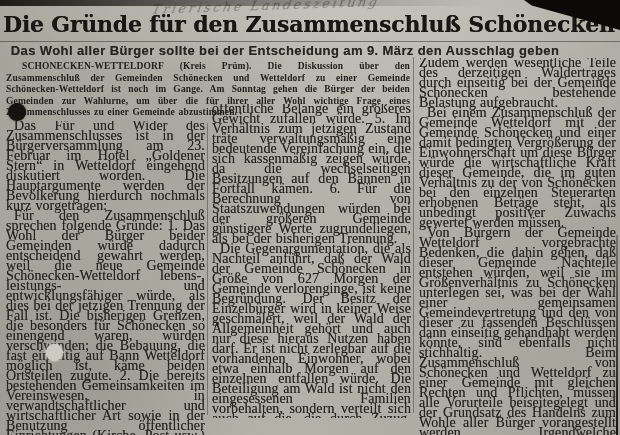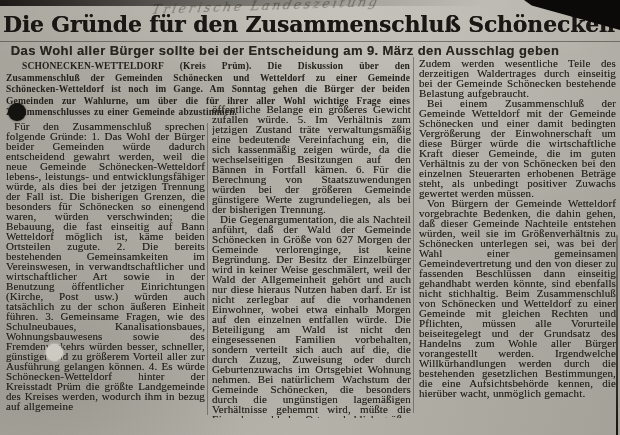--- a/index.html
+++ b/index.html
@@ -47,21 +47,21 @@
   }
   .lead{
     position:absolute;left:6px;top:61px;width:404px;height:60px;overflow:hidden;
     font-family:"Liberation Serif", serif;font-weight:700;
     font-size:9.5px;line-height:11.5px;word-spacing:1.2px;letter-spacing:0.15px;
     color:#23211c;text-align:justify;text-indent:16px;
     hyphens:auto;-webkit-hyphens:auto;
   }
   .col{
     position:absolute;overflow:hidden;
-    font-size:11px;line-height:10px;
+    font-size:14px;line-height:10px;
     color:#26241f;text-align:justify;
     word-spacing:0.4px;letter-spacing:0.12px;
     hyphens:auto;-webkit-hyphens:auto;
     text-shadow:0 0 0.3px rgba(35,33,28,0.55);
   }
   .col p{margin:0;text-indent:8px;}
   .col p.noindent{text-indent:0;}
   .col-left  {left:6px;  top:121px;width:199px;height:314px;}
   .col-mid   {left:212px;top:104px;width:199px;height:314px;}
   .col-right {left:419px;top:58px; width:197px;height:377px;}
@@ -97,20 +97,21 @@
 
 <div class="handwriting">Trierische Landeszeitung</div>
 
 <div class="headline">Die Gründe für den Zusammenschluß Schönecken-Wetteldorf</div>
 <div class="headline-rule"></div>
 <div class="subheadline">Das Wohl aller Bürger sollte bei der Entscheidung am 9. März den Ausschlag geben</div>
 
 <div class="lead">SCHÖNECKEN-WETTELDORF (Kreis Prüm). Die Diskussion über den Zusammenschluß der Gemeinden Schönecken und Wetteldorf zu einer Gemeinde Schönecken-Wetteldorf ist noch im Gange. Am Sonntag gehen die Bürger der beiden Gemeinden zur Wahlurne, um über die für ihrer aller Wohl wichtige Frage eines Zusammenschlusses zu einer Gemeinde abzustimmen.</div>
 
 <div class="col col-left">
+  <p>Das Für und Wider des Zusammenschlusses ist in der Bürgerversammlung am 23. Februar im Hotel „Goldener Stern“ in Wetteldorf eingehend diskutiert worden. Die Hauptargumente werden der Bevölkerung hierdurch nochmals kurz vorgetragen:</p>
   <p>Für den Zusammenschluß sprechen folgende Gründe: 1. Das Wohl der Bürger beider Gemeinden würde dadurch entscheidend gewahrt werden, weil die neue Gemeinde Schönecken-Wetteldorf lebens-, leistungs- und entwicklungsfähiger würde, als dies bei der jetzigen Trennung der Fall ist. Die bisherigen Grenzen, die besonders für Schönecken so einengend waren, würden verschwinden; die Bebauung, die fast einseitig auf Bann Wetteldorf möglich ist, käme beiden Ortsteilen zugute. 2. Die bereits bestehenden Gemeinsamkeiten im Vereinswesen, in verwandtschaftlicher und wirtschaftlicher Art sowie in der Benutzung öffentlicher Einrichtungen (Kirche, Post usw.) würden auch tatsächlich zu der schon äußeren Einheit führen. 3. Gemeinsame Fragen, wie des Schulneubaues, Kanalisationsbaues, Wohnungsbauwesens sowie des Fremdenverkehrs würden besser, schneller, günstiger und zu größerem Vorteil aller zur Ausführung gelangen können. 4. Es würde Schönecken-Wetteldorf hinter der Kreisstadt Prüm die größte Landgemeinde des Kreises werden, wodurch ihm in bezug auf allgemeine</p>
 </div>
 
 <div class="col col-mid">
   <p class="noindent">öffentliche Belange ein größeres Gewicht zufallen würde. 5. Im Verhältnis zum jetzigen Zustand träte verwaltungsmäßig eine bedeutende Vereinfachung ein, die sich kassenmäßig zeigen würde, da die wechselseitigen Besitzungen auf den Bännen in Fortfall kämen. 6. Für die Berechnung von Staatszuwendungen würden bei der größeren Gemeinde günstigere Werte zugrundeliegen, als bei der bisherigen Trennung.</p>
   <p>Die Gegenargumentation, die als Nachteil anführt, daß der Wald der Gemeinde Schönecken in Größe von 627 Morgen der Gemeinde verlorenginge, ist keine Begründung. Der Besitz der Einzelbürger wird in keiner Weise geschmälert, weil der Wald der Allgemeinheit gehört und auch nur diese hieraus Nutzen haben darf. Er ist nicht zerlegbar auf die vorhandenen Einwohner, wobei etwa einhalb Morgen auf den einzelnen entfallen würde. Die Beteiligung am Wald ist nicht den eingesessenen Familien vorbehalten, sondern verteilt sich auch auf die, die durch Zuzug, Zuweisung oder durch Geburtenzuwachs im Ortsgebiet Wohnung nehmen. Bei natürlichem Wachstum der Gemeinde Schönecken, die besonders durch die ungünstigen lagemäßigen Verhältnisse gehemmt wird, müßte die Einwohnerzahl des Ortes erheblich größer sein, wodurch der Nutzen des Waldes wiederum auf eine größere Einwohnerzahl verteilt wäre.</p>
 </div>
 
 <div class="col col-right">
   <p class="noindent">Zudem werden wesentliche Teile des derzeitigen Waldertrages durch einseitig bei der Gemeinde Schönecken bestehende Belastung aufgebraucht.</p>

